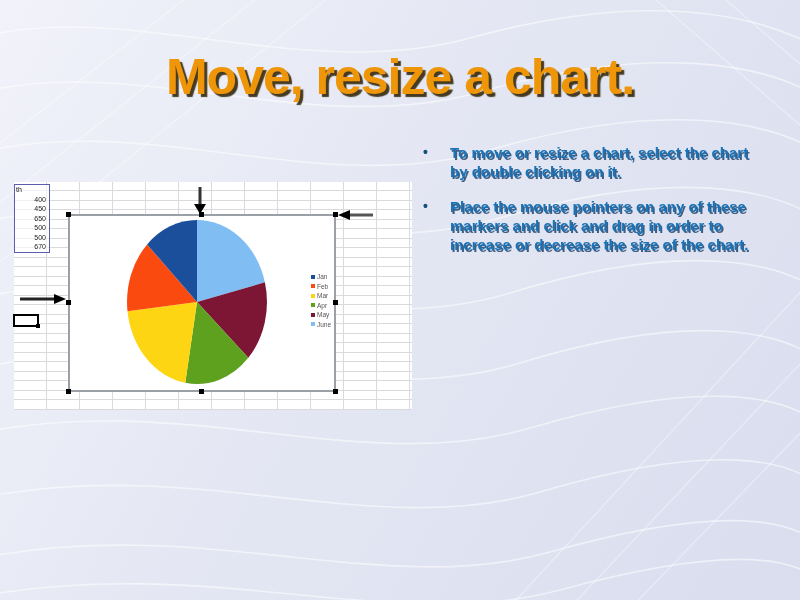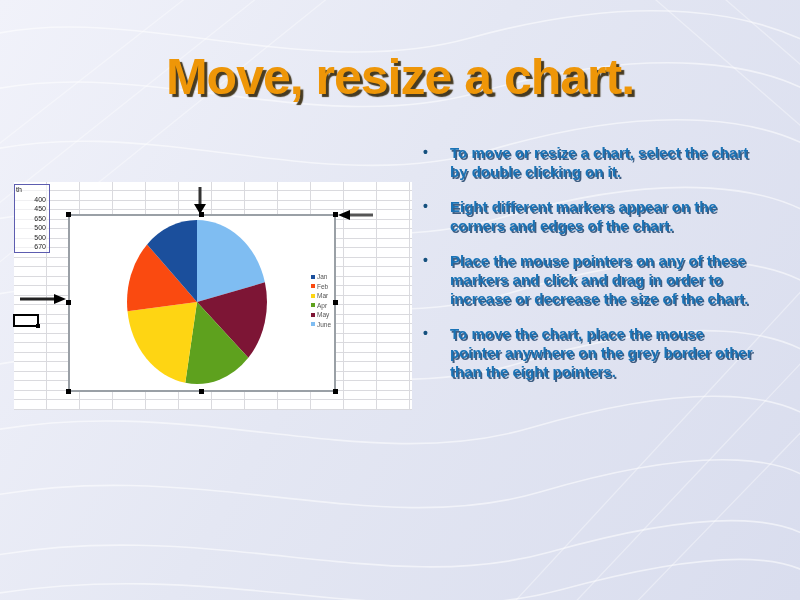--- a/index.html
+++ b/index.html
@@ -169,18 +169,16 @@
       <polygon points="66,299 54,294 54,304" fill="#000"></polygon>
     </g>
     <g>
       <rect x="14" y="315" width="24" height="11" fill="#fff" stroke="#000" stroke-width="2"></rect>
       <rect x="36" y="324" width="4" height="4" fill="#000"></rect>
     </g>
   </svg>
 
   <ul class="bullets" id="bullets">
       <li>To move or resize a chart, select the chart by double clicking on it.</li>
-      <li>Eight different markers appear on the corners and edges of the chart.</li>
       <li>Place the mouse pointers on any of these markers and click and drag in order to increase or decrease the size of the chart.</li>
-      <li>To move the chart, place the mouse pointer anywhere on the grey border other than the eight pointers.</li>
     </ul>
 
 </div>
 
 </body></html>

